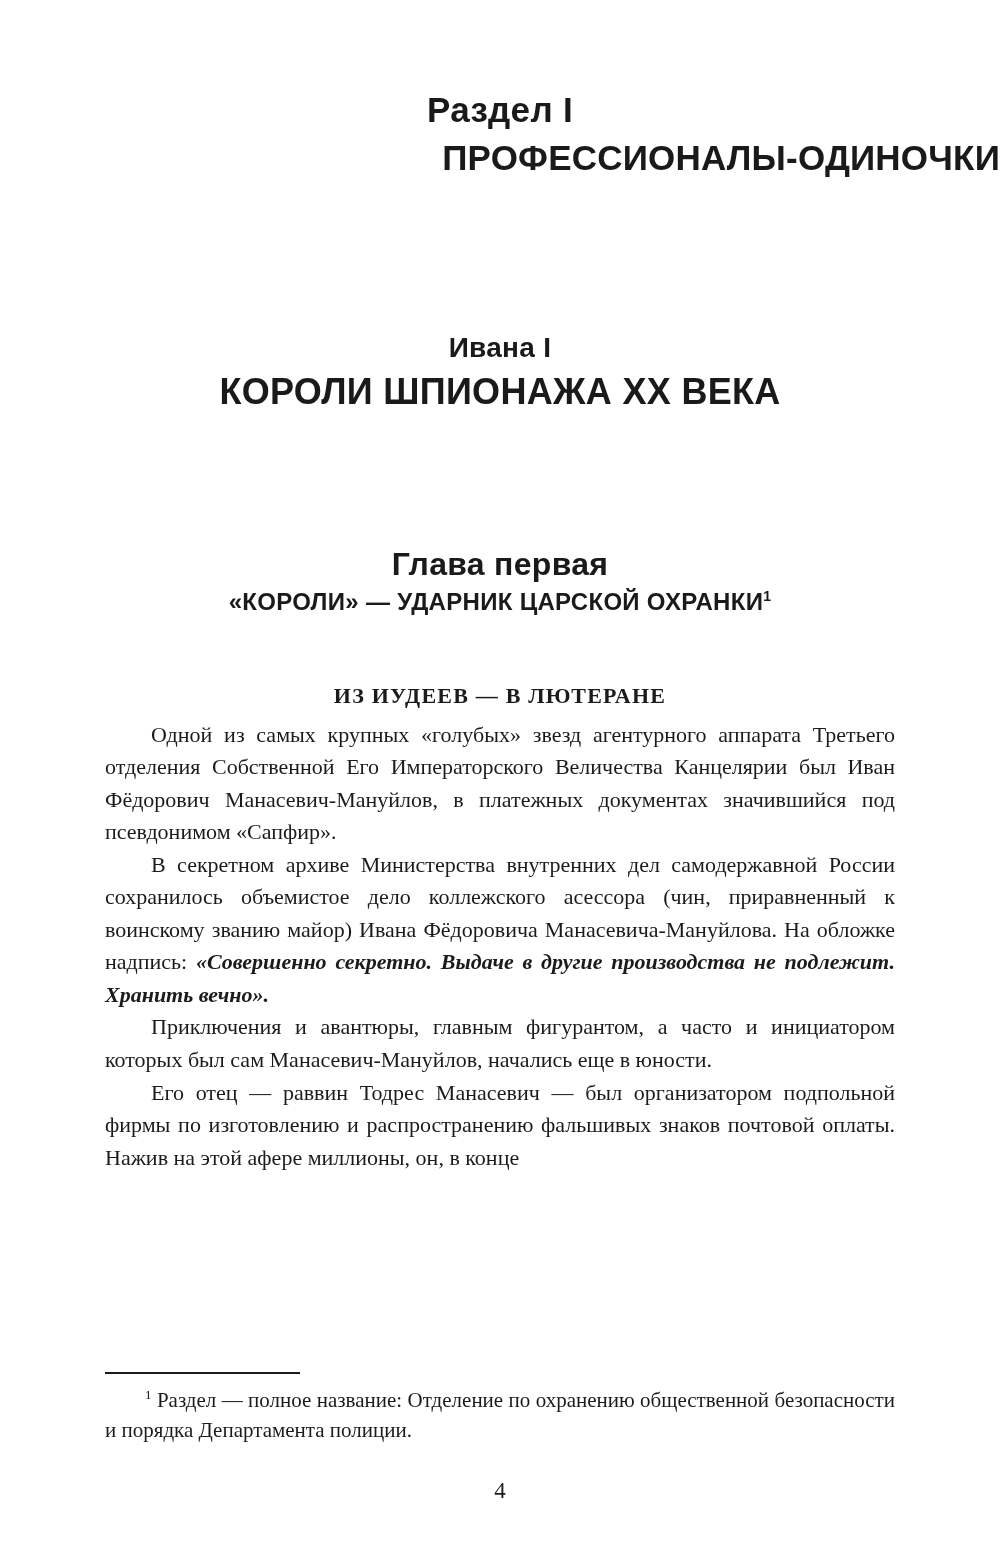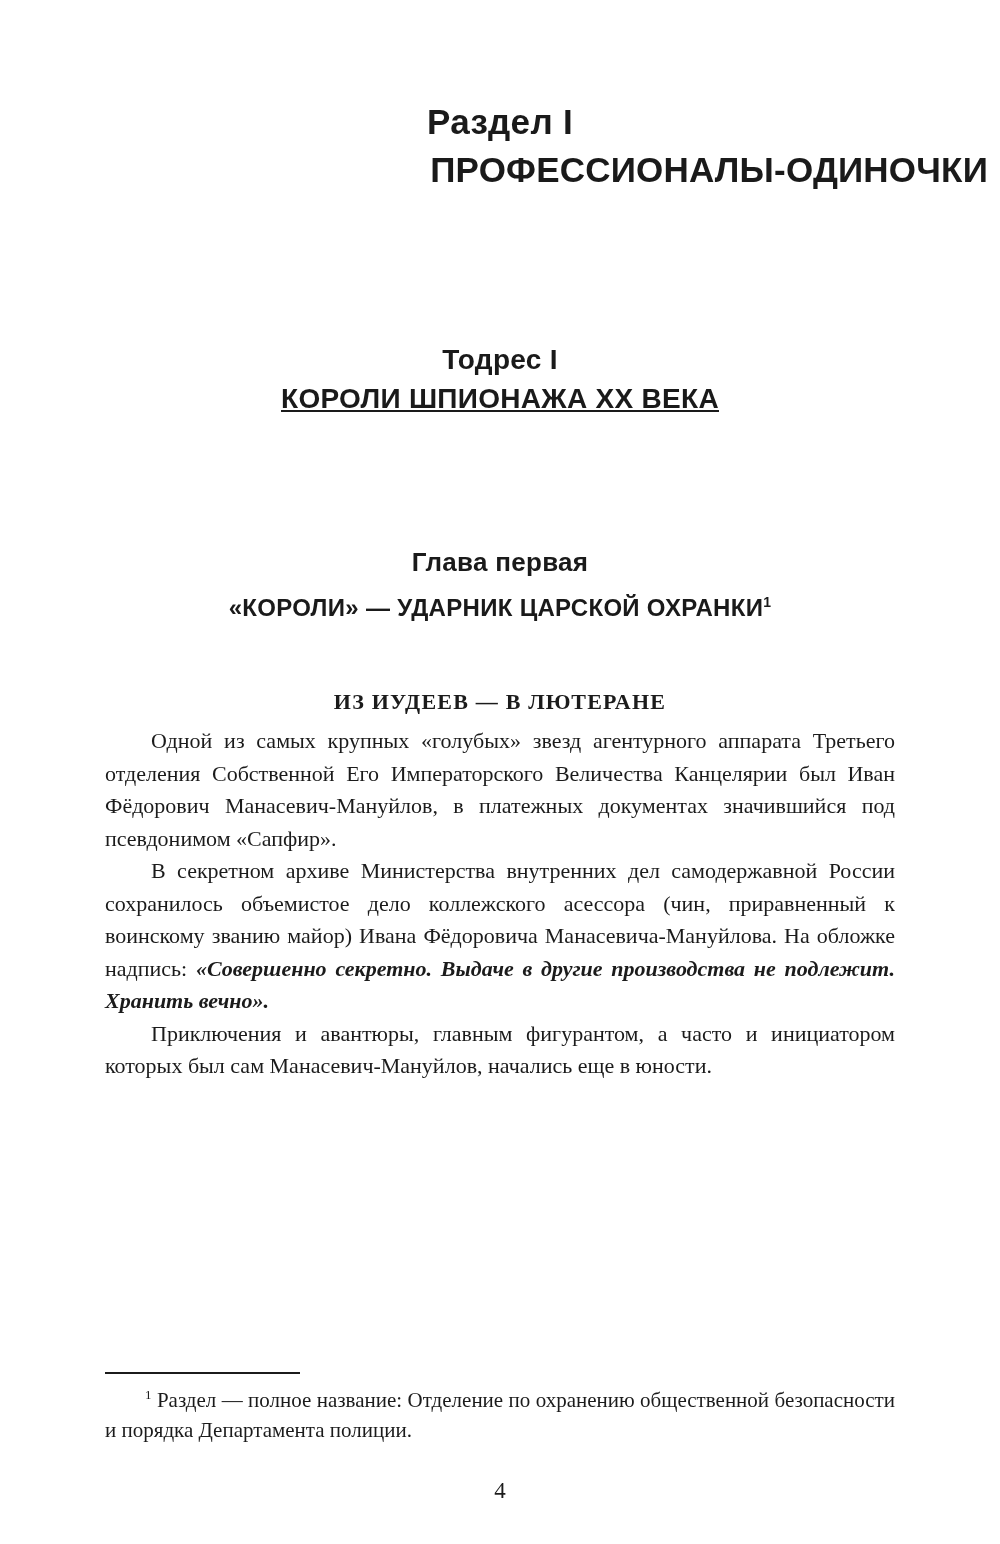--- a/index.html
+++ b/index.html
@@ -12,21 +12,21 @@
     height: 1544px;
     position: relative;
     font-family: "Liberation Serif", serif;
     color: #1b1b1b;
     overflow: hidden;
   }
 
   .page {
     position: absolute;
     inset: 0;
-    padding: 12px;
+    padding: 0;
   }
 
   
   .section-block {
     text-align: center;
     margin-top: 88px;
   }
   .section-title,
   .section-name,
   .part-title,
@@ -51,31 +51,30 @@
 
   .part-block {
     text-align: center;
     margin-top: 150px;
   }
   .part-title {
     font-size: 28px;
     margin-bottom: 4px;
   }
   .part-name {
-    font-size: 28px;
-    text-decoration: underline;
+    font-size: 36px;
   }
 
   .chapter-block {
     text-align: center;
     margin-top: 130px;
   }
   .chapter-title {
-    font-size: 26px;
-    margin-bottom: 15px;
+    font-size: 32px;
+    margin-bottom: 3px;
   }
   .chapter-name {
     font-size: 24px;
   }
   .chapter-name .fn-ref {
     font-size: 14px;
     vertical-align: super;
     font-weight: bold;
   }
 
@@ -147,38 +146,39 @@
 <body>
 
 <div class="page">
 
   <div class="section-block">
     <div class="section-title">Раздел I</div>
     <div class="section-name">ПРОФЕССИОНАЛЫ-ОДИНОЧКИ</div>
   </div>
 
   <div class="part-block">
-    <div class="part-title">Тодрес I</div>
+    <div class="part-title">Ивана I</div>
     <div class="part-name">КОРОЛИ ШПИОНАЖА XX ВЕКА</div>
   </div>
 
   <div class="chapter-block">
     <div class="chapter-title">Глава первая</div>
     <div class="chapter-name"><span>«КОРОЛИ» — УДАРНИК ЦАРСКОЙ ОХРАНКИ</span><span class="fn-ref">1</span></div>
   </div>
 
   <div class="content">
     <div class="subhead">ИЗ ИУДЕЕВ — В ЛЮТЕРАНЕ</div>
 
     <p class="body-par">Одной из самых крупных «голубых» звезд агентурного аппарата Третьего отделения Собственной Его Императорского Величества Канцелярии был Иван Фёдорович Манасевич-Мануйлов, в платежных документах значившийся под псевдонимом «Сапфир».</p>
 
     <p class="body-par"><span>В секретном архиве Министерства внутренних дел самодержавной России сохранилось объемистое дело коллежского асессора (чин, приравненный к воинскому званию майор) Ивана Фёдоровича Манасевича-Мануйлова. На обложке надпись: </span><span class="ital-bold">«Совершенно секретно. Выдаче в другие производства не подлежит. Хранить вечно».</span></p>
 
     <p class="body-par">Приключения и авантюры, главным фигурантом, а часто и инициатором которых был сам Манасевич-Мануйлов, начались еще в юности.</p>
 
+    <p class="body-par">Его отец — раввин Тодрес Манасевич — был организатором подпольной фирмы по изготовлению и распространению фальшивых знаков почтовой оплаты. Нажив на этой афере миллионы, он, в конце</p>
   </div>
 
   <div class="footnote">
     <div class="footnote-rule"></div>
     <div class="footnote-text"><span class="fn-ref">1</span> <span>Раздел — полное название: Отделение по охранению общественной безопасности и порядка Департамента полиции.</span></div>
   </div>
 
   <div class="page-number">4</div>
 
 </div>

